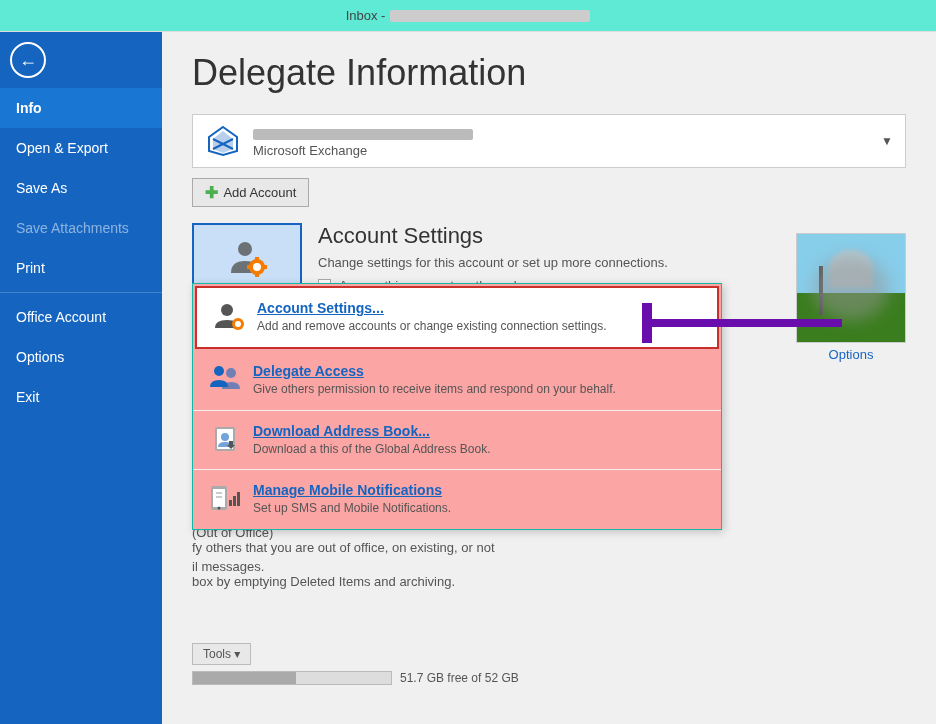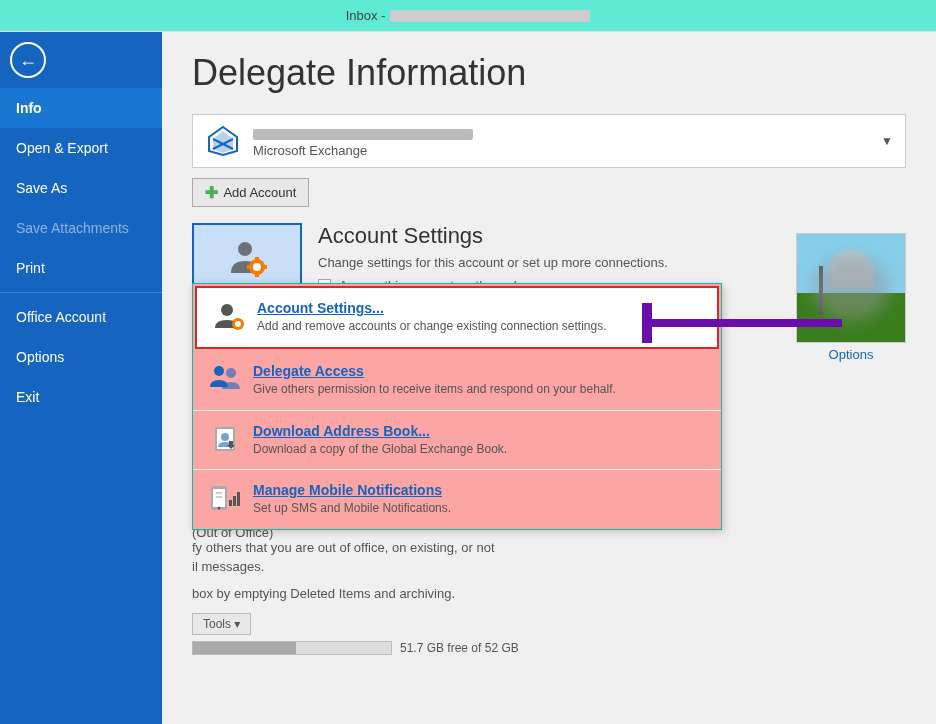--- a/index.html
+++ b/index.html
@@ -323,20 +323,21 @@
     }
     .tools-bar {
       display: inline-flex;
       align-items: center;
       background: #e8e8e8;
       border: 1px solid #bbb;
       padding: 3px 10px;
       font-size: 12px;
       cursor: pointer;
       margin-bottom: 6px;
+      margin-top: 42px;
     }
 
     .storage-bar-container {
       display: flex;
       align-items: center;
       gap: 8px;
       font-size: 12px;
       color: #555;
     }
     .storage-bar {
@@ -506,21 +507,21 @@
               <rect x="6" y="4" width="20" height="24" rx="2" fill="#aaa"></rect>
               <rect x="8" y="6" width="16" height="20" fill="white"></rect>
               <circle cx="16" cy="14" r="4" fill="#1565c0" opacity="0.6"></circle>
               <path d="M9 24 Q9 19 16 19 Q23 19 23 24" fill="#1565c0" opacity="0.6"></path>
 
               <polygon points="22,26 26,22 24,22 24,18 20,18 20,22 18,22" fill="#555"></polygon>
             </svg>
           </div>
           <div class="dropdown-item-content">
             <div class="dropdown-item-title">Download Address Book...</div>
-            <div class="dropdown-item-desc">Download a copy of the Global Exchange Book.</div>
+            <div class="dropdown-item-desc">Download a this of the Global Address Book.</div>
           </div>
         </div>
 
         <div class="dropdown-item">
           <div class="dropdown-item-icon">
             <svg viewBox="0 0 32 32" xmlns="http://www.w3.org/2000/svg">
               <rect x="2" y="4" width="16" height="24" rx="2" fill="#aaa"></rect>
               <rect x="4" y="7" width="12" height="18" fill="white"></rect>
               <circle cx="10" cy="26" r="1.5" fill="#555"></circle>
 
@@ -552,21 +553,21 @@
       </div>
 
     </div>
 
     
     <div class="bottom-section" style="margin-top: 200px;">
       <div>
         <span>(Out of Office)</span>
       </div>
       <div style="margin-bottom: 4px;">fy others that you are out of office, on existing, or not</div>
-      <div style="margin-bottom: 12px;">il messages.</div>
+      <div style="">il messages.</div>
       <div style="margin-bottom: 12px;">box by emptying Deleted Items and archiving.</div>
       <div class="tools-bar">
         <span>Tools ▾</span>
       </div>
       <div class="storage-bar-container">
         <div class="storage-bar">
           <div class="storage-bar-fill"></div>
         </div>
         <span>51.7 GB free of 52 GB</span>
       </div>

